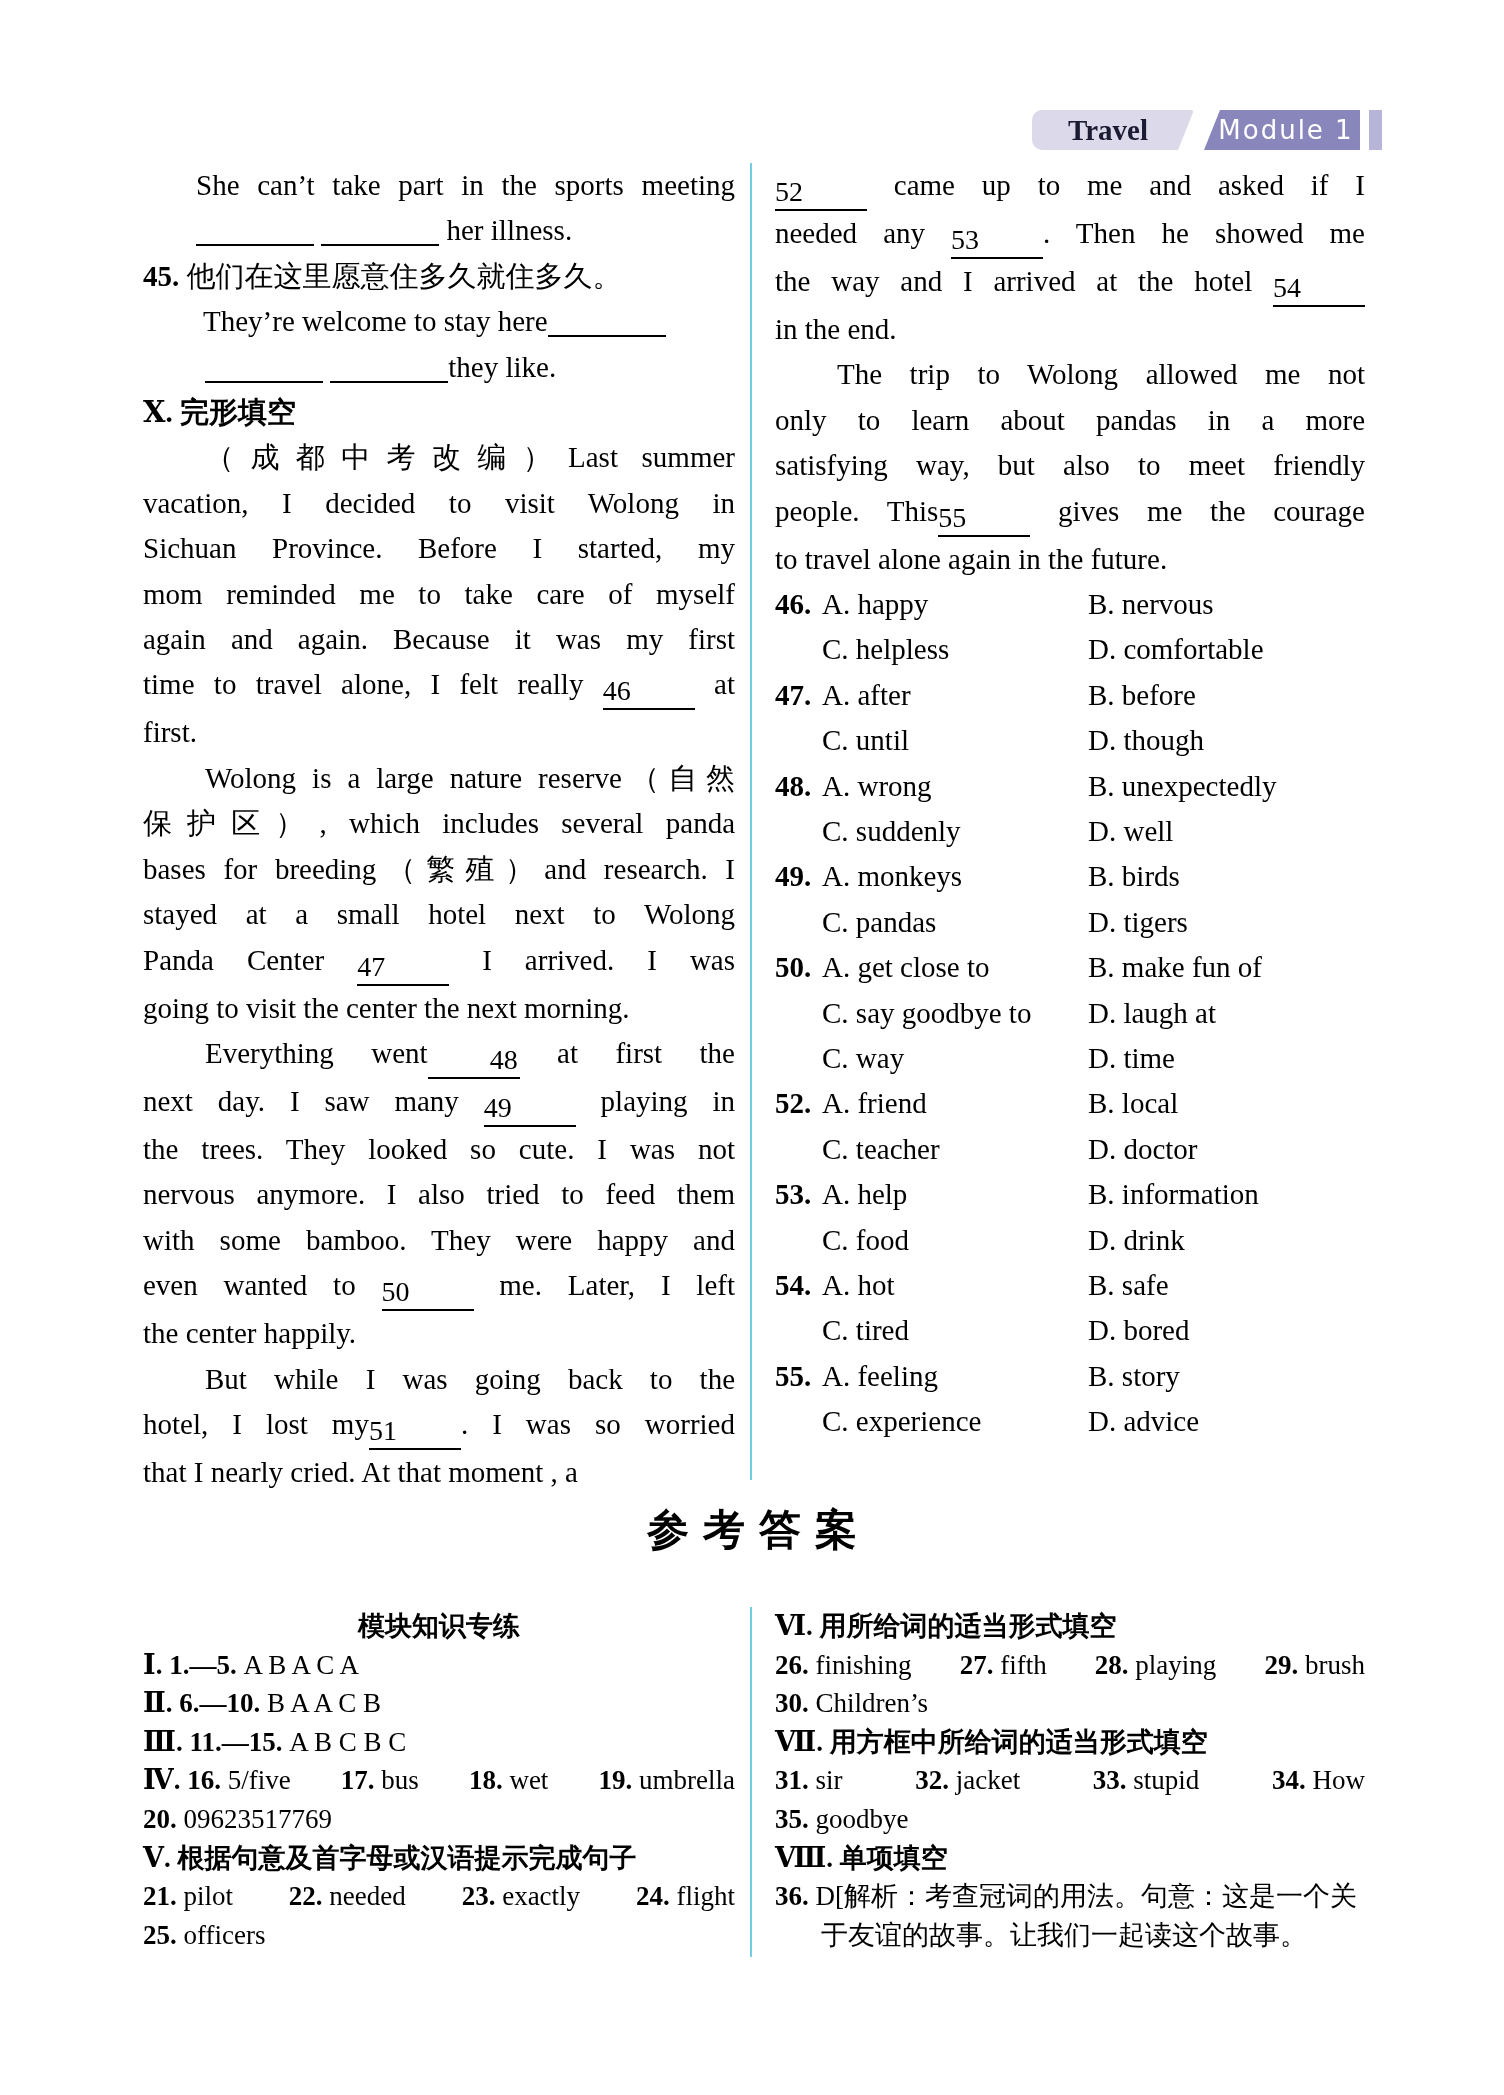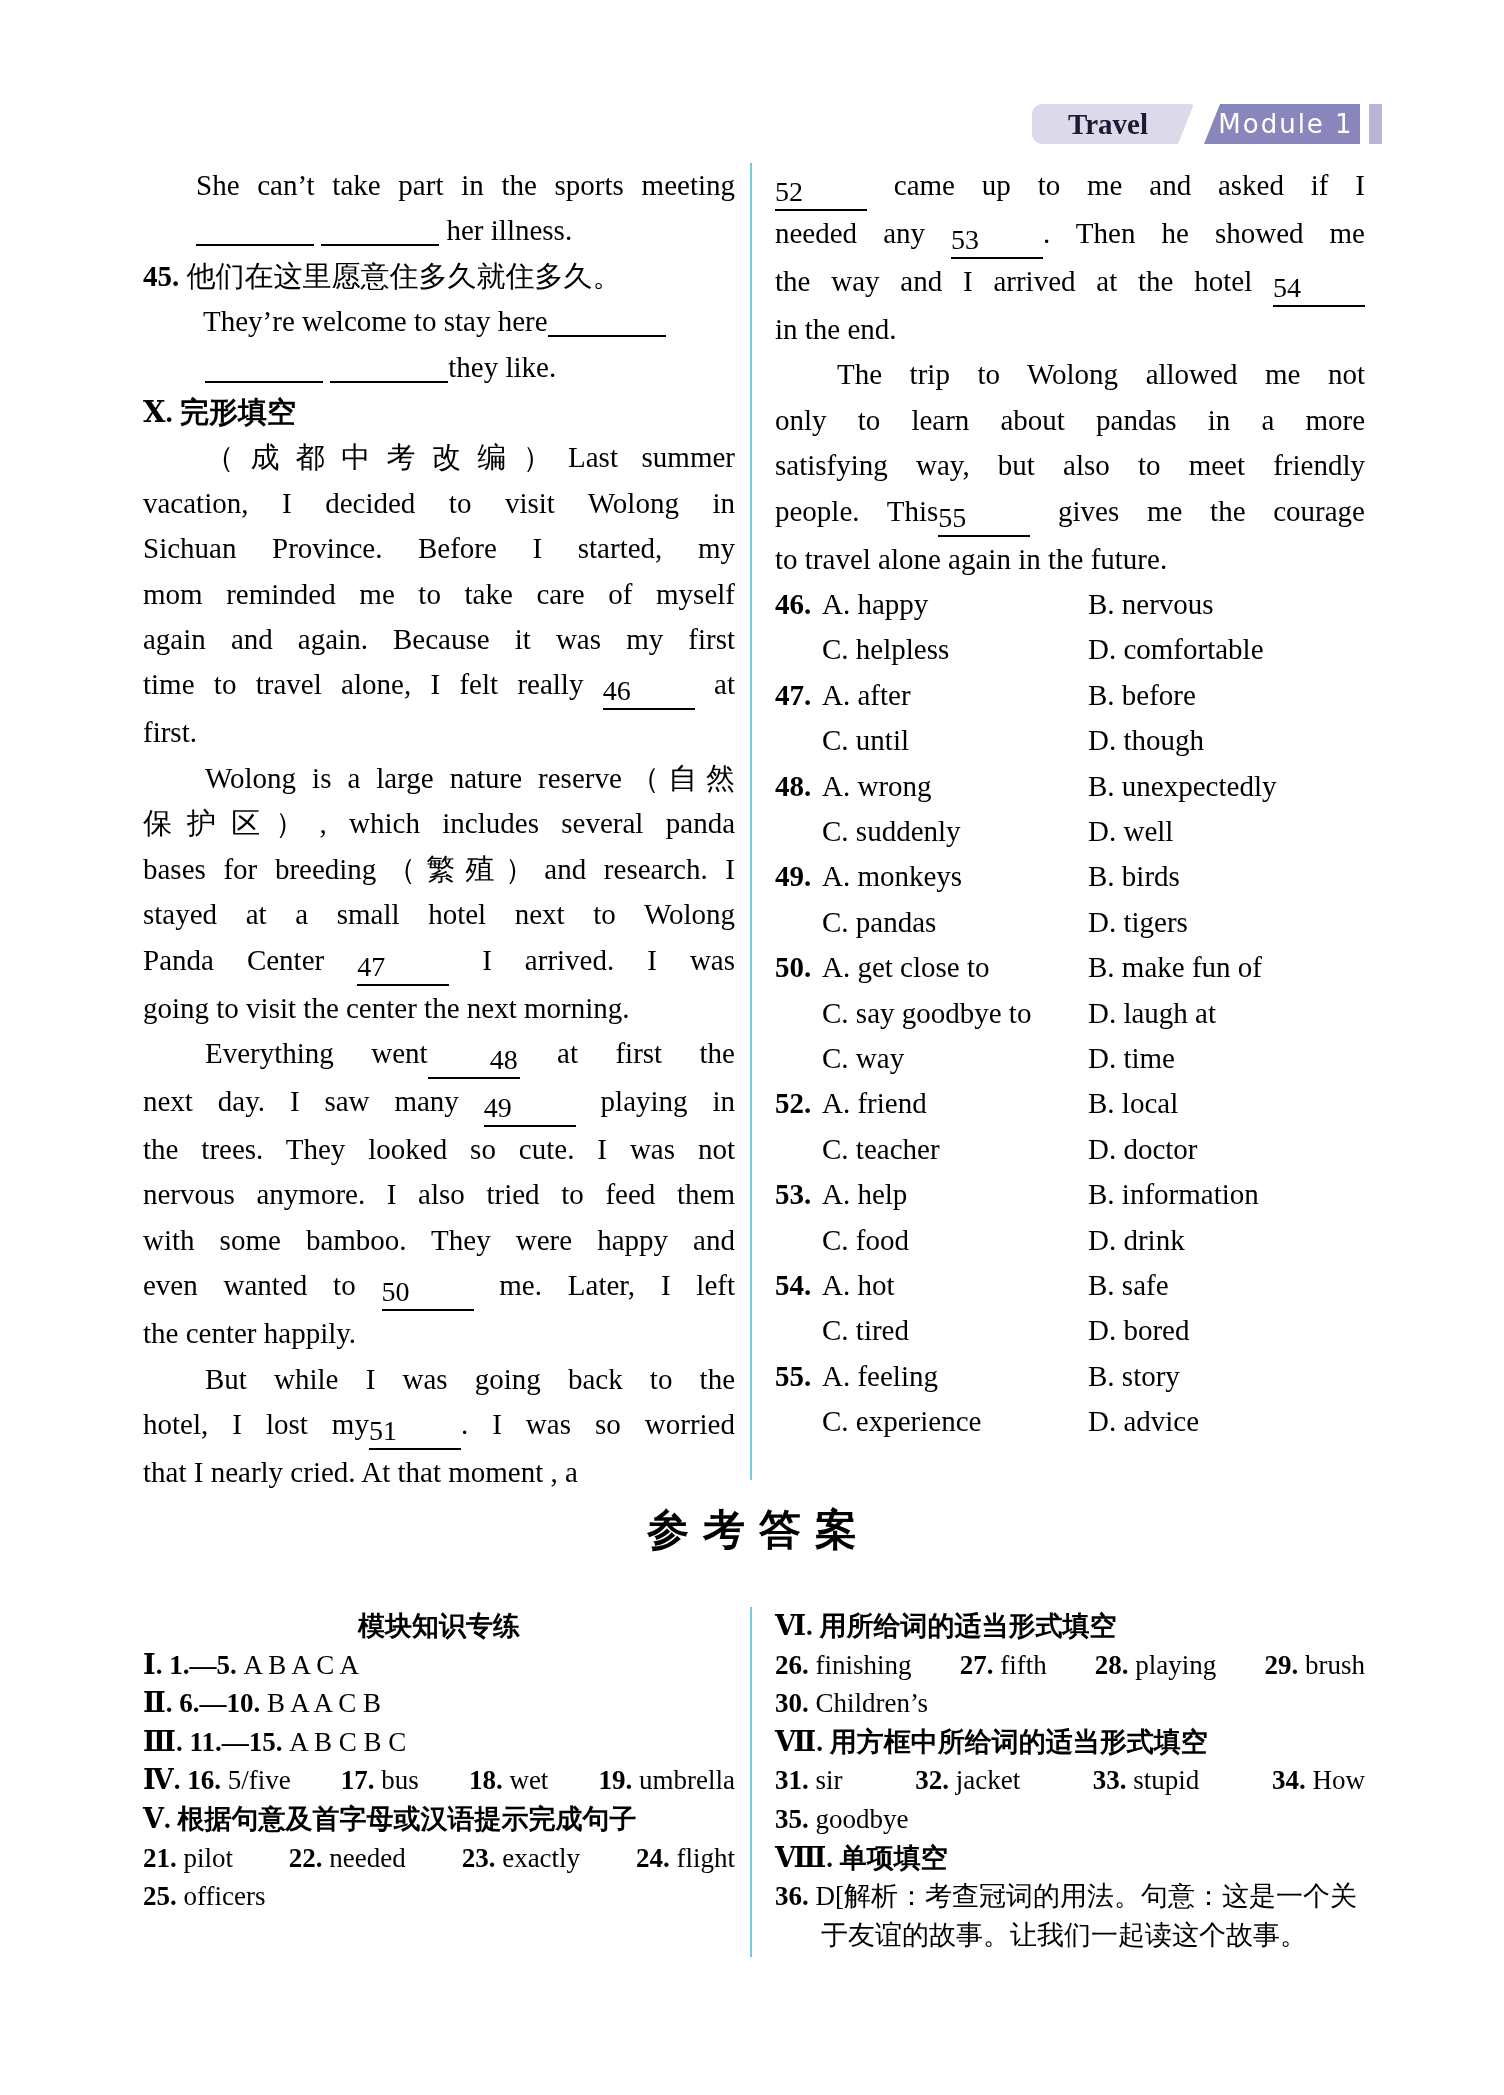--- a/index.html
+++ b/index.html
@@ -7,21 +7,21 @@
     --accent:#8886bb; --badge-light:#dbd9ea; --badge-bar:#b7b5d7;
     --divider:#72cede; --ink:#000; --travel-ink:#1b1b33;
   }
   html,body{margin:0;padding:0;background:#e8e8e8;}
   .page{
     position:relative;width:1504px;height:2095px;background:#ffffff;
     margin:0 auto;overflow:hidden;
     font-family:"Liberation Serif","DejaVu Serif",serif;color:var(--ink);
   }
   
-  .page-header{position:absolute;left:1032px;top:104px;height:40px;display:flex;align-items:stretch;}
+  .page-header{position:absolute;left:1032px;top:110px;height:40px;display:flex;align-items:stretch;}
   .travel-badge{
     width:152px;background:var(--badge-light);
     border-radius:10px 4px 4px 10px;
     clip-path:polygon(0 0,100% 0,calc(100% - 16px) 100%,0 100%);
     display:flex;align-items:center;justify-content:center;padding-right:10px;
     font-weight:bold;font-size:29px;color:var(--travel-ink);
   }
   .module-badge{
     margin-left:10px;width:148px;background:var(--accent);
     clip-path:polygon(16px 0,100% 0,100% 100%,0 100%);
@@ -226,20 +226,21 @@
       <div class="ans-line center"><span class="h">模块知识专练</span></div>
       <div class="ans-line"><span class="b">Ⅰ. 1.—5. </span><span>A B A C A</span></div>
       <div class="ans-line"><span class="b">Ⅱ. 6.—10. </span><span>B A A C B</span></div>
       <div class="ans-line"><span class="b">Ⅲ. 11.—15. </span><span>A B C B C</span></div>
       <div class="ans-line spread">
         <span><span class="b">Ⅳ. 16.</span><span> 5/five</span></span>
         <span><span class="b">17.</span><span> bus</span></span>
         <span><span class="b">18.</span><span> wet</span></span>
         <span><span class="b">19.</span><span> umbrella</span></span>
       </div>
+      <div class="ans-line"><span class="b">20.</span><span> 09623517769</span></div>
       <div class="ans-line"><span class="b">Ⅴ. </span><span class="h">根据句意及首字母或汉语提示完成句子</span></div>
       <div class="ans-line spread">
         <span><span class="b">21.</span><span> pilot</span></span>
         <span><span class="b">22.</span><span> needed</span></span>
         <span><span class="b">23.</span><span> exactly</span></span>
         <span><span class="b">24.</span><span> flight</span></span>
       </div>
       <div class="ans-line"><span class="b">25.</span><span> officers</span></div>
     </div>
   <div class="col ans-right" id="ans-right">

